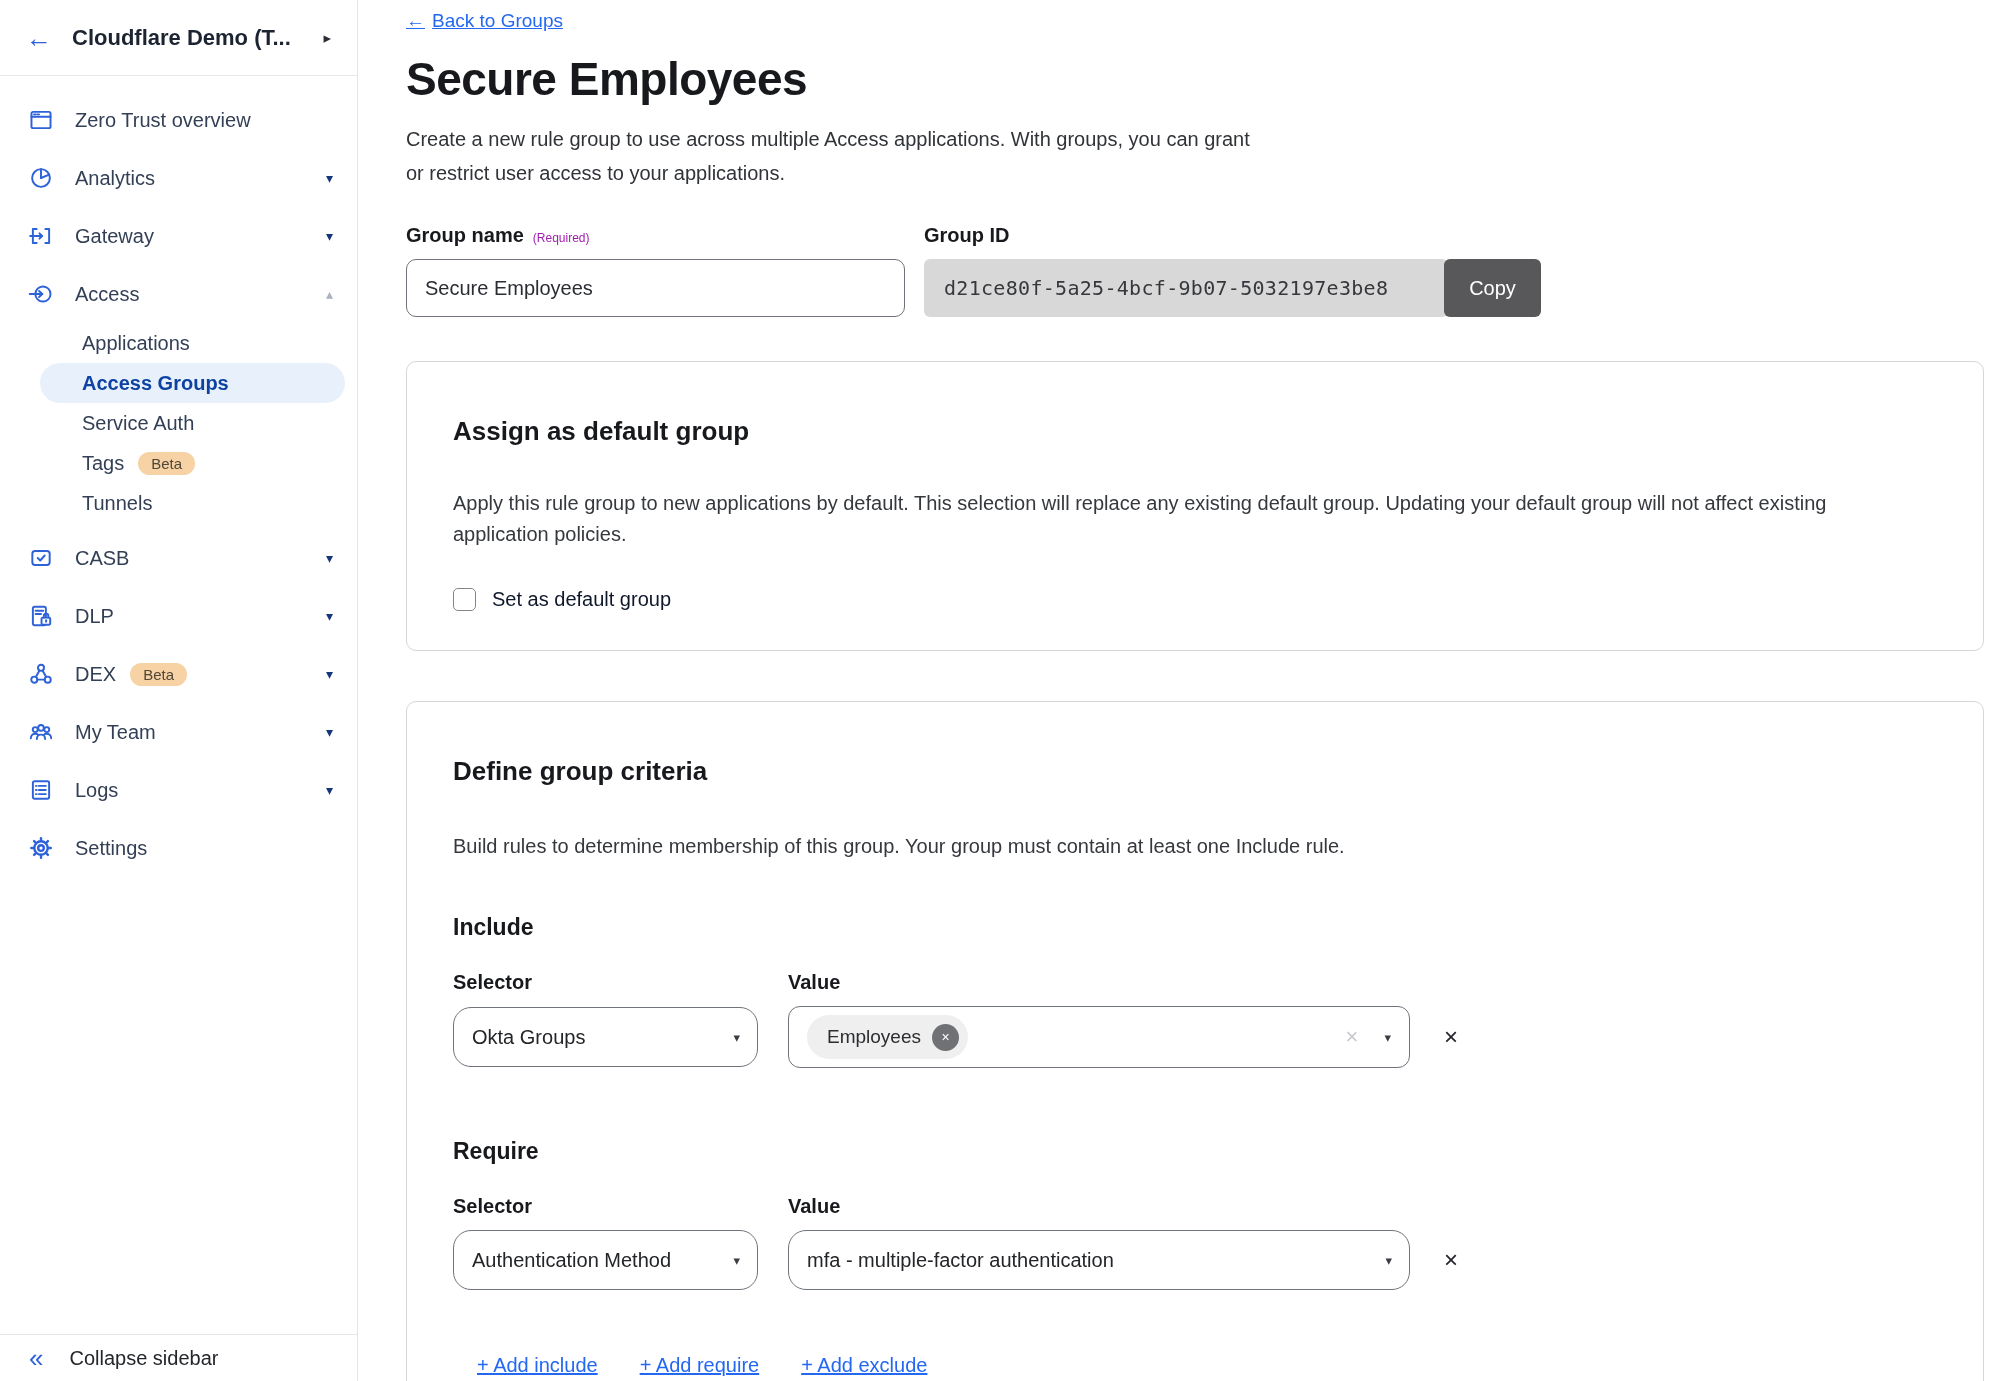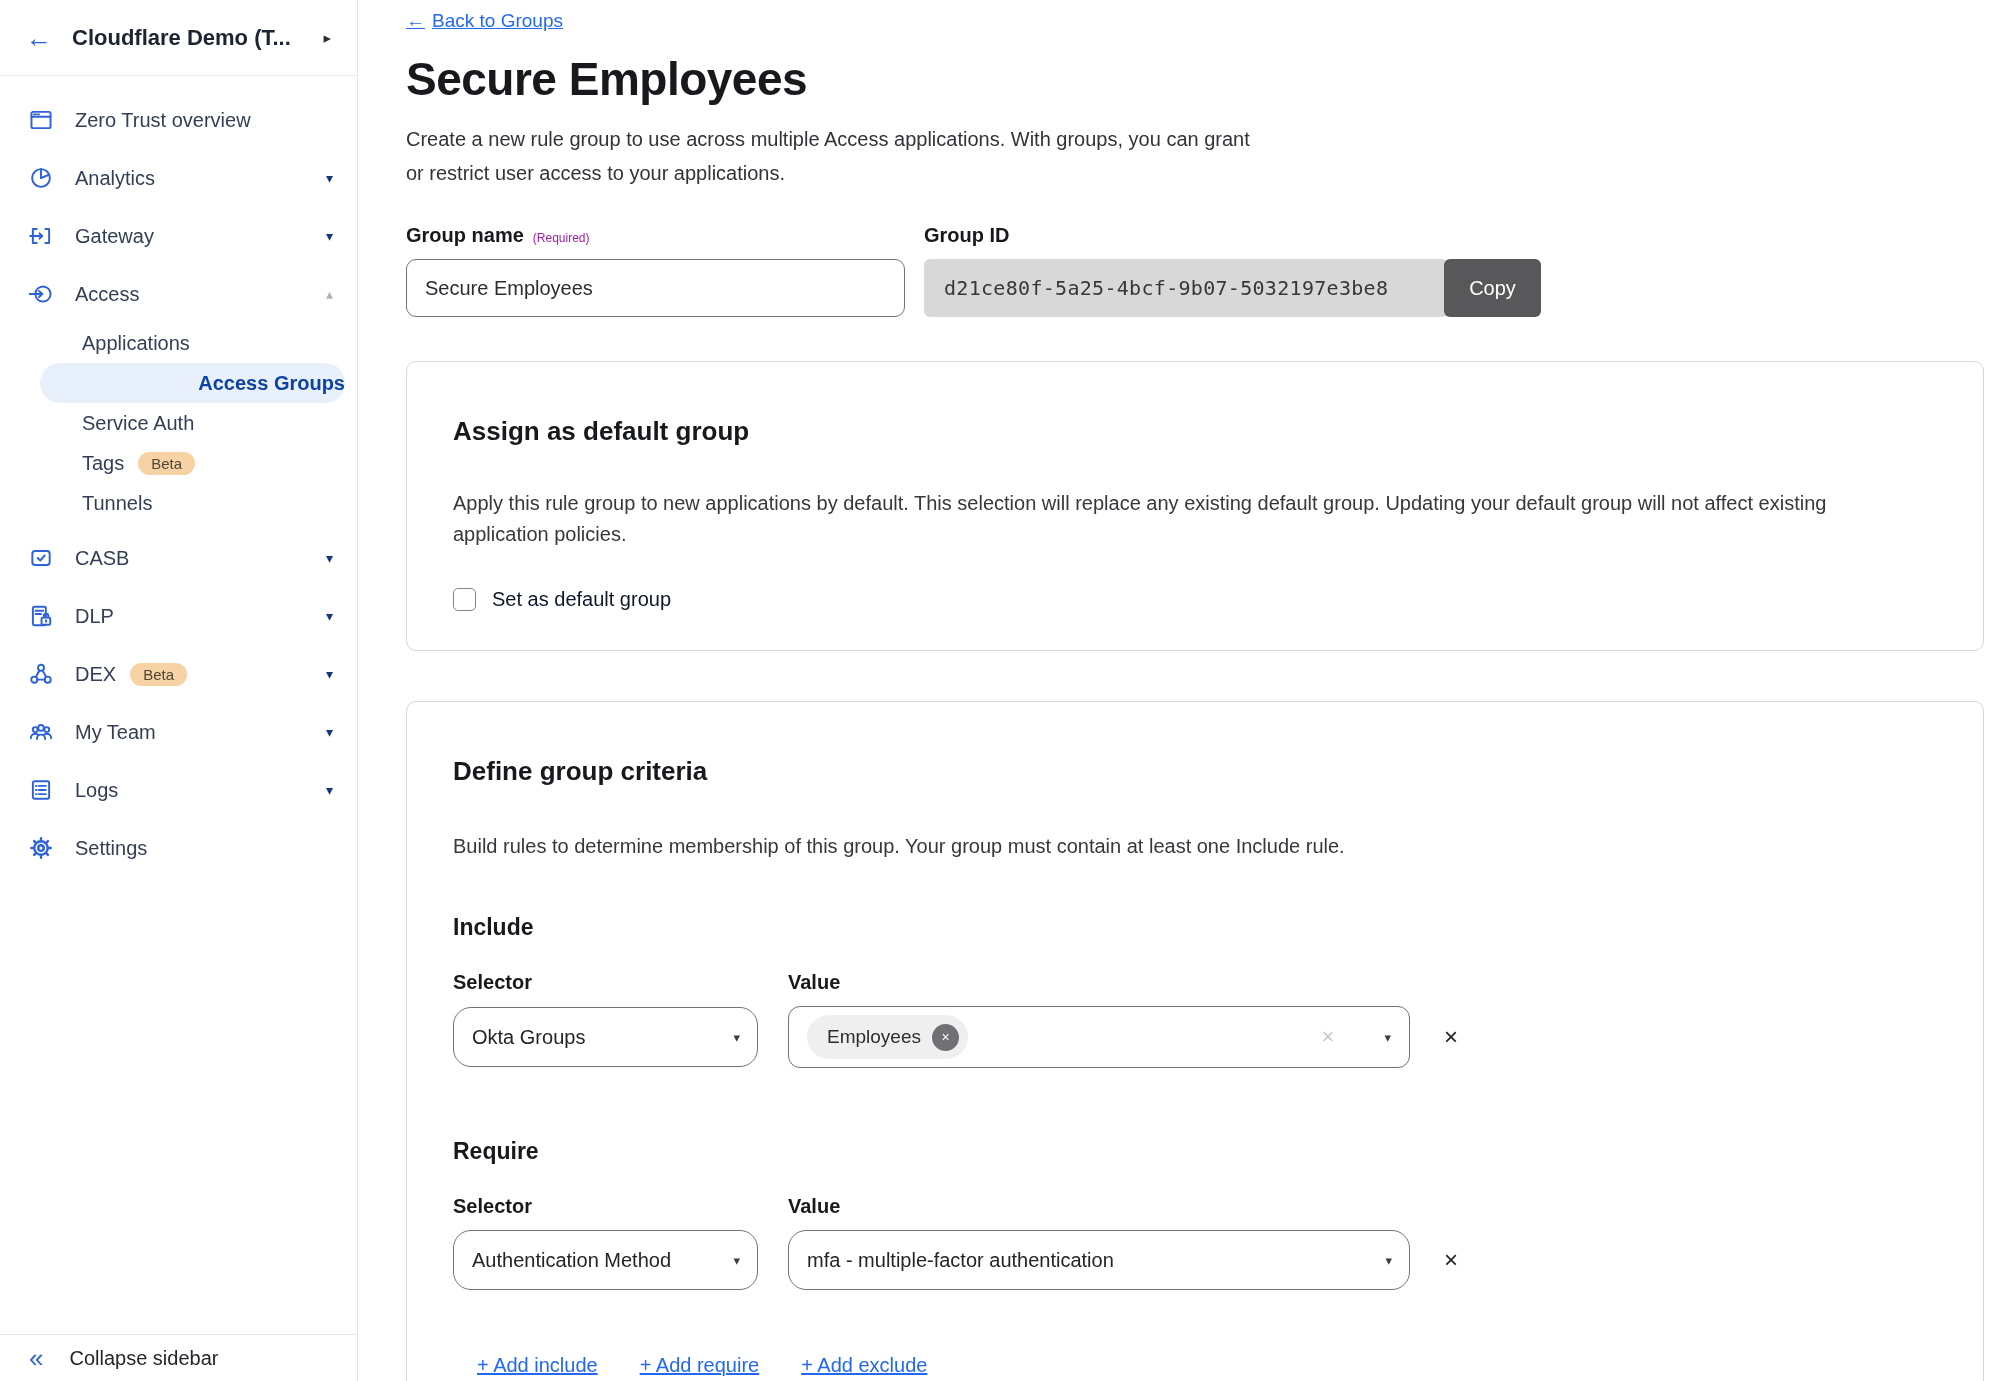--- a/index.html
+++ b/index.html
@@ -29,21 +29,21 @@
   .nav-icon svg { width:26px; height:26px; stroke:#2e62d9; fill:none; stroke-width:1.8; stroke-linecap:round; stroke-linejoin:round; }
   .nav-label { margin-left:21px; font-size:20px; color:#333f55; }
   .nav-caret { margin-left:auto; font-size:14px; color:#16367c; }
   .nav-caret.muted { color:#a9b2bf; }
 
   .sub-list { margin-top:0; margin-bottom:6px; }
   .sub-item { height:40px; display:flex; align-items:center; padding-left:82px; font-size:20px; color:#333f55; cursor:pointer; }
   .sub-item.selected {
     margin:0 12px 0 40px; padding-left:42px;
     background:#e8f1fb; border-radius:999px;
-    color:#0d42a3; font-weight:700;justify-content:flex-end;
+    color:#0d42a3; font-weight:700;
   }
   .beta-badge {
     margin-left:14px; background:#f7d2a5; color:#4f4637;
     font-size:15px; padding:4px 13px; border-radius:999px; line-height:1;
   }
 
   .sb-footer {
     position:absolute; left:0; right:0; bottom:0; height:47px;
     border-top:1px solid #e4e6e9; display:flex; align-items:center;
     padding-left:29px; cursor:pointer; background:#fff;
@@ -110,21 +110,21 @@
     display:flex; align-items:center; padding:0 44px 0 18px;
     font-size:20px; color:#232528; background:#fff; cursor:pointer;
   }
   .select .caret { position:absolute; right:17px; font-size:13px; color:#3a3d41; }
   .sel-selector { width:305px; }
   .sel-value { width:622px; margin-left:30px; }
 
   .multiselect {
     width:622px; height:62px; margin-left:30px;
     border:1.5px solid #6f747b; border-radius:12px;
-    display:flex; align-items:center; padding:0 18px; background:#fff; cursor:pointer;gap:24px;
+    display:flex; align-items:center; padding:0 18px; background:#fff; cursor:pointer;
   }
   .chip {
     height:44px; background:#efefef; border-radius:999px;
     display:flex; align-items:center; padding:0 9px 0 20px;
     font-size:19px; color:#2b2d31;
   }
   .chip-x {
     width:27px; height:27px; margin-left:11px; border-radius:50%;
     background:#6f7174; color:#fff; font-size:14px;
     display:flex; align-items:center; justify-content:center; cursor:pointer;

